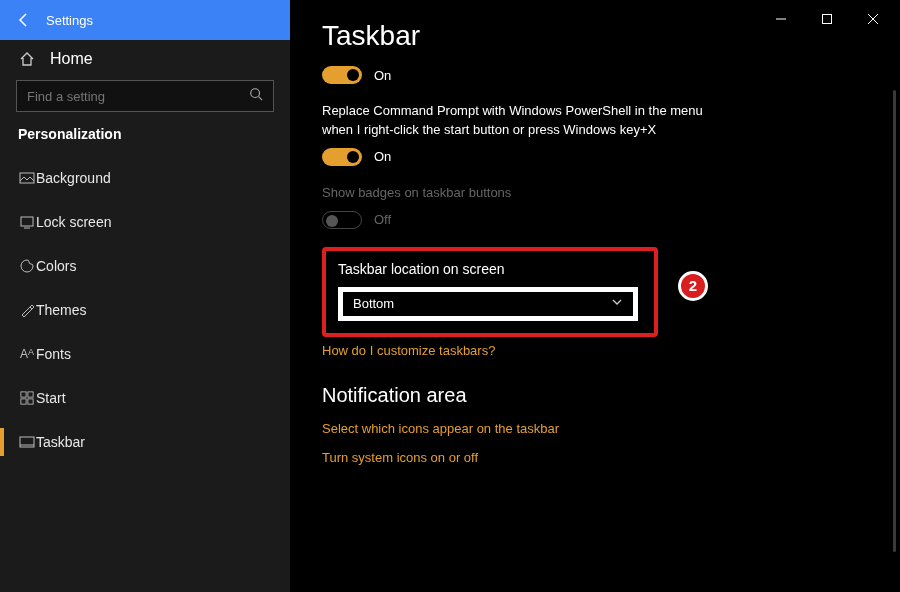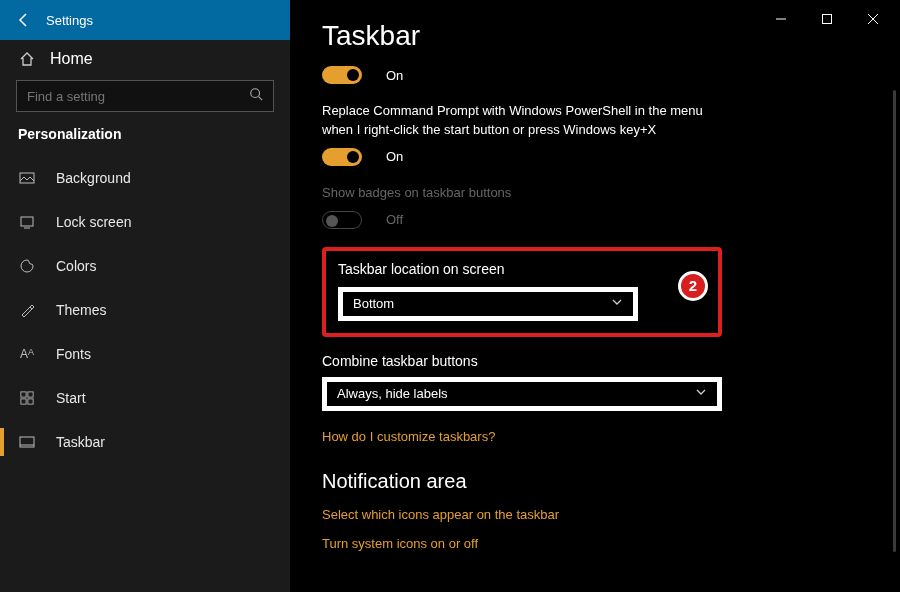--- a/index.html
+++ b/index.html
@@ -10,39 +10,39 @@
   .titlebar .back { width: 32px; height: 32px; display:flex; align-items:center; justify-content:center; }
   .titlebar .title { font-size: 13px; margin-left: 6px; color:#fff; }
   .win-controls { display:flex; }
   .win-btn { width:46px; height:30px; display:flex; align-items:center; justify-content:center; color:#fff; }
 
   
   .layout { display:flex; height: calc(100% - 0px); }
 
   
   .sidebar { width: 290px; background:#1b1b1b; padding: 0 0 10px 0; display:flex; flex-direction:column; }
-  .sidebar .titlebar { background:#0369a1; }
+  .sidebar .titlebar { background:#3b82f6; }
   .home-row { display:flex; align-items:center; padding: 10px 18px 12px 18px; gap:14px; }
   .home-row .icon { width:18px; display:flex; justify-content:center; color:#ddd; }
   .search-wrap { padding: 0 16px 14px 16px; }
   .search-box { height:32px; border:1px solid #535353; background:#111; display:flex; align-items:center; padding:14px 10px; }
   .search-box input { flex:1; background:transparent; border:none; outline:none; color:#ccc; font-size:13px; }
   .section-title { padding: 0 18px 14px 18px; font-size:14px; font-weight:600; }
   .nav { display:flex; flex-direction:column; }
-  .nav-item { height:44px; display:flex; align-items:center; gap:20px; padding:0 18px; font-size:14px; color:#e8e8e8; position:relative; }
+  .nav-item { height:44px; display:flex; align-items:center; gap:0; padding:0 18px; font-size:14px; color:#e8e8e8; position:relative; }
   .nav-item .icon { width:18px; display:flex; justify-content:center; color:#bbb; }
   .nav-item.selected::before { content:""; position:absolute; left:0; top:8px; bottom:8px; width:4px; background:#e59f2e; }
 
   
   .content { flex:1; background:#000; position:relative; padding: 20px 40px 0 0; overflow:hidden; }
   .content-inner { padding-left: 32px; padding-right: 60px; }
   h1.page-title { font-size:28px; font-weight:400; margin-bottom:14px; }
   .setting-block { margin-bottom:18px; max-width:400px; }
   .setting-desc { font-size:13px; line-height:1.45; margin-bottom:8px; }
-  .toggle-row { display:flex; align-items:center; gap:24px; margin-bottom:4px; }
+  .toggle-row { display:flex; align-items:center; gap:12px; margin-bottom:4px; }
   .toggle { width:40px; height:18px; border-radius:10px; position:relative; }
   .toggle.on { background:#e59f2e; }
   .toggle.off { background:#000; border:1px solid #777; }
   .toggle .knob { width:12px; height:12px; border-radius:50%; background:#000; position:absolute; top:3px; }
   .toggle.on .knob { right:3px; background:#000; }
   .toggle.off .knob { left:3px; background:#777; }
   .toggle-label { font-size:13px; }
   .disabled { color:#666; }
   .disabled .toggle.off { border-color:#444; }
   .disabled .toggle.off .knob { background:#555; }
@@ -50,21 +50,21 @@
   .label-text { font-size:14px; margin-bottom:8px; }
   .select-box { height:34px; border:5px solid #ffffff; display:flex; align-items:center; justify-content:space-between; padding:0 10px; font-size:13px; }
   .select-box .chev { color:#ccc; }
 
   .link { color:#e59f2e; font-size:13px; margin-top:6px; display:block; }
 
   h2.section-h { font-size:20px; font-weight:400; margin-top:26px; margin-bottom:14px; }
 
   
   .highlight-wrap { position:relative; }
-  .highlight-box { border:4px solid #dc1f1f; padding:10px 12px 12px 12px; border-radius:4px; width:400px; margin-bottom:16px; }
+  .highlight-box { border:4px solid #dc1f1f; padding:10px 12px 12px 12px; border-radius:4px; width:336px; margin-bottom:0; }
   .highlight-box .label-text { margin-bottom:10px; }
   .highlight-box .select-box { width:300px; }
   .badge { position:absolute; top:24px; left:356px; width:30px; height:30px; border-radius:50%; background:#d81e1e; border:3px solid #fff; display:flex; align-items:center; justify-content:center; font-weight:700; font-size:15px; color:#fff; }
 
   .combine-block .select-box { width:400px; }
 
   
   .vscroll { position:absolute; right:4px; top:90px; bottom:40px; width:3px; background:#3a3a3a; border-radius:2px; }
 </style>
 </head>
@@ -209,29 +209,20 @@
           <div class="select-box">
             <span>Bottom</span>
             <span class="chev"><svg width="12" height="12" viewBox="0 0 12 12">
                   <path d="M2 4 L6 8 L10 4" stroke="#ccc" stroke-width="1.3" fill="none"></path>
                 </svg></span>
           </div>
         </div>
         <div class="badge">2</div>
       </div>
 
-      <div class="setting-block combine-block">
-        <div class="label-text">Combine taskbar buttons</div>
-        <div class="select-box">
-          <span>Always, hide labels</span>
-          <span class="chev"><svg width="12" height="12" viewBox="0 0 12 12">
-                <path d="M2 4 L6 8 L10 4" stroke="#ccc" stroke-width="1.3" fill="none"></path>
-              </svg></span>
-        </div>
-      </div>
 
       <a class="link">How do I customize taskbars?</a>
 
       <h2 class="section-h">Notification area</h2>
       <a class="link">Select which icons appear on the taskbar</a>
       <a class="link" style="margin-top:14px;">Turn system icons on or off</a>
     </div>
   </div>
 </div>
 

